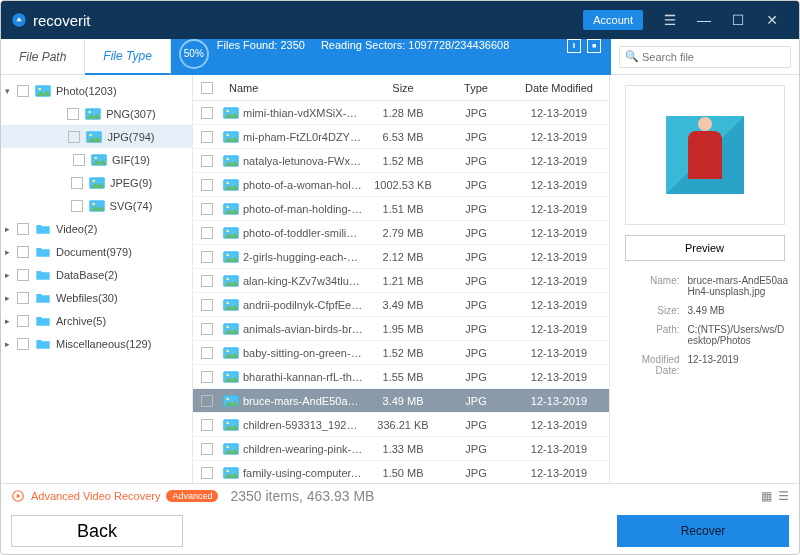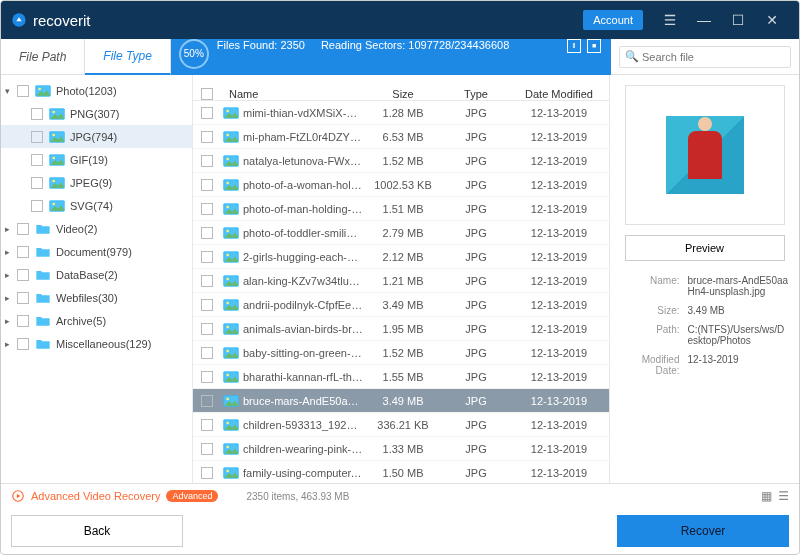--- a/index.html
+++ b/index.html
@@ -17,27 +17,27 @@
 .progress-circle { width: 30px; height: 30px; margin: 0 8px; border-radius: 50%; border: 2px solid #8cc8f5; display: flex; align-items: center; justify-content: center; font-size: 10px; position: relative; background: #1e88e5; }
 .progress-seg { font-size: 11px; margin-right: 16px; }
 .ctrl-btn { width: 14px; height: 14px; border: 1px solid #fff; margin-left: 6px; display: flex; align-items: center; justify-content: center; cursor: pointer; font-size: 7px; }
 .search-wrap { width: 160px; display: flex; align-items: center; padding: 0 8px; position: relative; }
 .search-input { flex: 1; border: 1px solid #ddd; border-radius: 2px; height: 22px; padding: 0 6px 0 22px; font-size: 11px; outline: none; }
 .search-icon { position: absolute; left: 14px; font-size: 11px; color: #888; }
 .filter-icon { width: 28px; display: flex; align-items: center; justify-content: center; color: #1e88e5; font-size: 12px; cursor: pointer; }
 .main { flex: 1; display: flex; min-height: 0; }
 .sidebar { width: 192px; border-right: 1px solid #e8e8e8; overflow-y: auto; font-size: 11px; padding: 4px 0; }
 .tree-item { display: flex; align-items: center; height: 23px; padding-left: 4px; cursor: pointer; color: #444; }
-.tree-item.child { padding-left: 30px; }
+.tree-item.child { padding-left: 30px; justify-content: center; }
 .tree-item.selected { background: #e6eef7; }
 .expander { width: 12px; font-size: 9px; color: #666; }
 .checkbox { width: 12px; height: 12px; border: 1px solid #bbb; margin-right: 5px; }
 .folder-icon { width: 18px; height: 14px; margin-right: 4px; display: flex; align-items: center; justify-content: center; }
 .filelist-wrap { flex: 1; display: flex; flex-direction: column; min-width: 0; }
-.list-header { height: 26px; display: flex; align-items: flex-end; border-bottom: 1px solid #e8e8e8; font-size: 11px; color: #333; padding-left: 8px; }
+.list-header { height: 26px; display: flex; align-items: center; border-bottom: 1px solid #e8e8e8; font-size: 11px; color: #333; padding-left: 8px; }
 .col-check { width: 22px; }
 .col-name { flex: 1; padding-left: 6px; }
 .col-size { width: 80px; text-align: center; }
 .col-type { width: 66px; text-align: center; }
 .col-date { width: 100px; text-align: center; }
 .list-body { flex: 1; overflow-y: auto; }
 .file-row { height: 24px; display: flex; align-items: center; font-size: 11px; color: #555; border-bottom: 1px solid #f2f2f2; padding-left: 8px; cursor: pointer; }
 .file-row.selected { background: #8a9aa8; color: #fff; }
 .file-icon { width: 16px; height: 12px; margin-right: 4px; flex-shrink: 0; }
 .file-name { flex: 1; white-space: nowrap; overflow: hidden; text-overflow: ellipsis; }
@@ -47,24 +47,24 @@
 .person { width: 34px; height: 48px; background: #c62828; border-radius: 8px 8px 0 0; position: relative; }
 .person::before { content: ''; position: absolute; top: -14px; left: 10px; width: 14px; height: 14px; background: #f2c9a8; border-radius: 50%; }
 .preview-btn { width: 160px; height: 26px; border: 1px solid #ccc; background: #fff; font-size: 11px; margin-bottom: 14px; cursor: pointer; }
 .detail-row { display: flex; width: 170px; margin-bottom: 8px; font-size: 10px; }
 .detail-label { width: 68px; color: #999; text-align: right; padding-right: 8px; }
 .detail-val { flex: 1; color: #555; word-break: break-all; }
 .footer { border-top: 1px solid #e0e0e0; }
 .footer-row1 { height: 24px; display: flex; align-items: center; padding: 0 10px; font-size: 11px; justify-content: space-between; }
 .adv-recovery { color: #ff6b35; display: flex; align-items: center; gap: 6px; }
 .adv-badge { background: #ff6b35; color: #fff; font-size: 9px; padding: 1px 6px; border-radius: 6px; }
-.items-count { color: #888; font-size: 10px; margin-left: 28px; }
+.items-count { color: #888; font-size: 14px; margin-left: 12px; }
 .view-icons { display: flex; gap: 6px; color: #888; font-size: 12px; }
 .footer-row2 { height: 46px; display: flex; align-items: center; padding: 0 10px; gap: 8px; }
-.back-btn { width: 172px; height: 32px; border: 1px solid #ccc; background: #fff; font-size: 12px; cursor: pointer; }
+.back-btn { width: 172px; height: 32px; border: 1px solid #ccc; background: #fff; font-size: 18px; cursor: pointer; }
 .recover-btn { width: 172px; height: 32px; background: #1e88e5; color: #0f172a; border: none; font-size: 12px; cursor: pointer; margin-left: auto; }
 ::-webkit-scrollbar { width: 8px; }
 ::-webkit-scrollbar-thumb { background: #ccc; border-radius: 4px; }
 </style>
 </head>
 <body>
 
 <div class="titlebar">
   <div class="logo">
     <svg class="logo-icon" viewBox="0 0 24 24">

